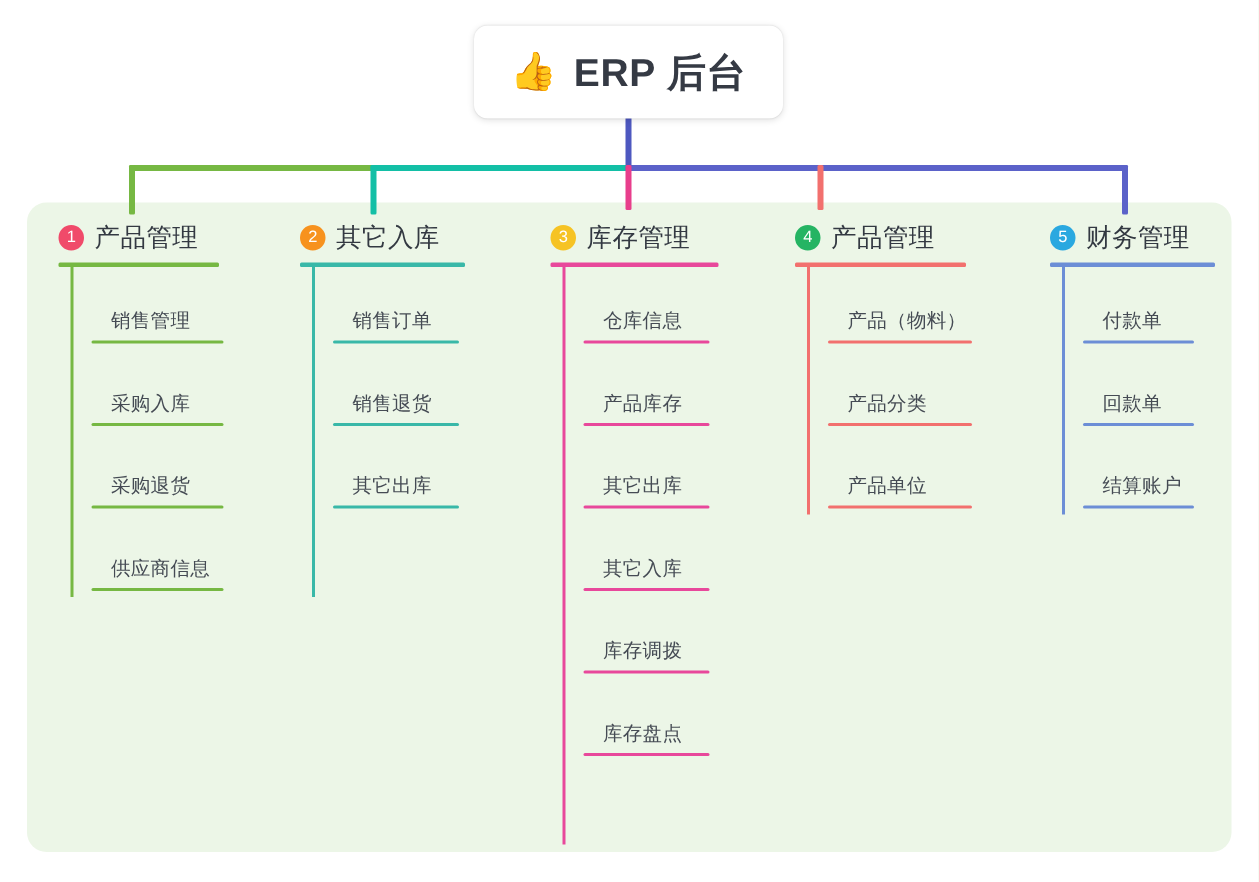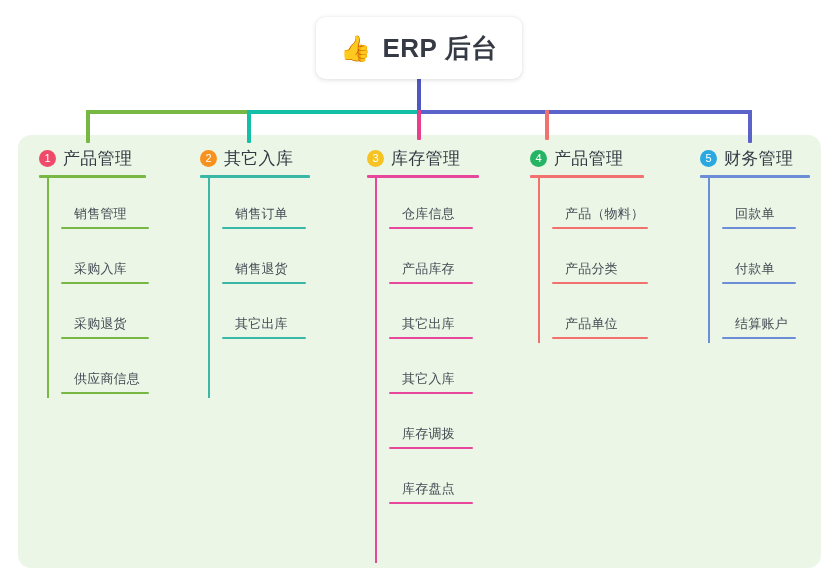--- a/index.html
+++ b/index.html
@@ -202,28 +202,28 @@
       </div>
       <div class="col" style="left: 700px; top: 145px;">
         <div class="col-head">
           <div class="badge" style="background: rgb(42, 168, 224);">5</div>
           <div class="col-title">财务管理</div>
         </div>
         <div class="head-rule" style="width: 110px; background: rgb(108, 142, 214);"></div>
         <div class="leaves">
           <div class="trunk" style="background: rgb(108, 142, 214); left: 8px; height: 165px;"></div>
           <div class="leaf">
+            <span class="leaf-label">付款单</span>
+            <div class="leaf-rule" style="width: 74px; background: rgb(108, 142, 214);"></div>
+          </div>
+          <div class="leaf">
             <span class="leaf-label">回款单</span>
             <div class="leaf-rule" style="width: 74px; background: rgb(108, 142, 214);"></div>
           </div>
           <div class="leaf">
-            <span class="leaf-label">付款单</span>
-            <div class="leaf-rule" style="width: 74px; background: rgb(108, 142, 214);"></div>
-          </div>
-          <div class="leaf">
             <span class="leaf-label">结算账户</span>
             <div class="leaf-rule" style="width: 74px; background: rgb(108, 142, 214);"></div>
           </div>
         </div>
       </div>
     </div>
 
 </div>
 
 </body></html>

